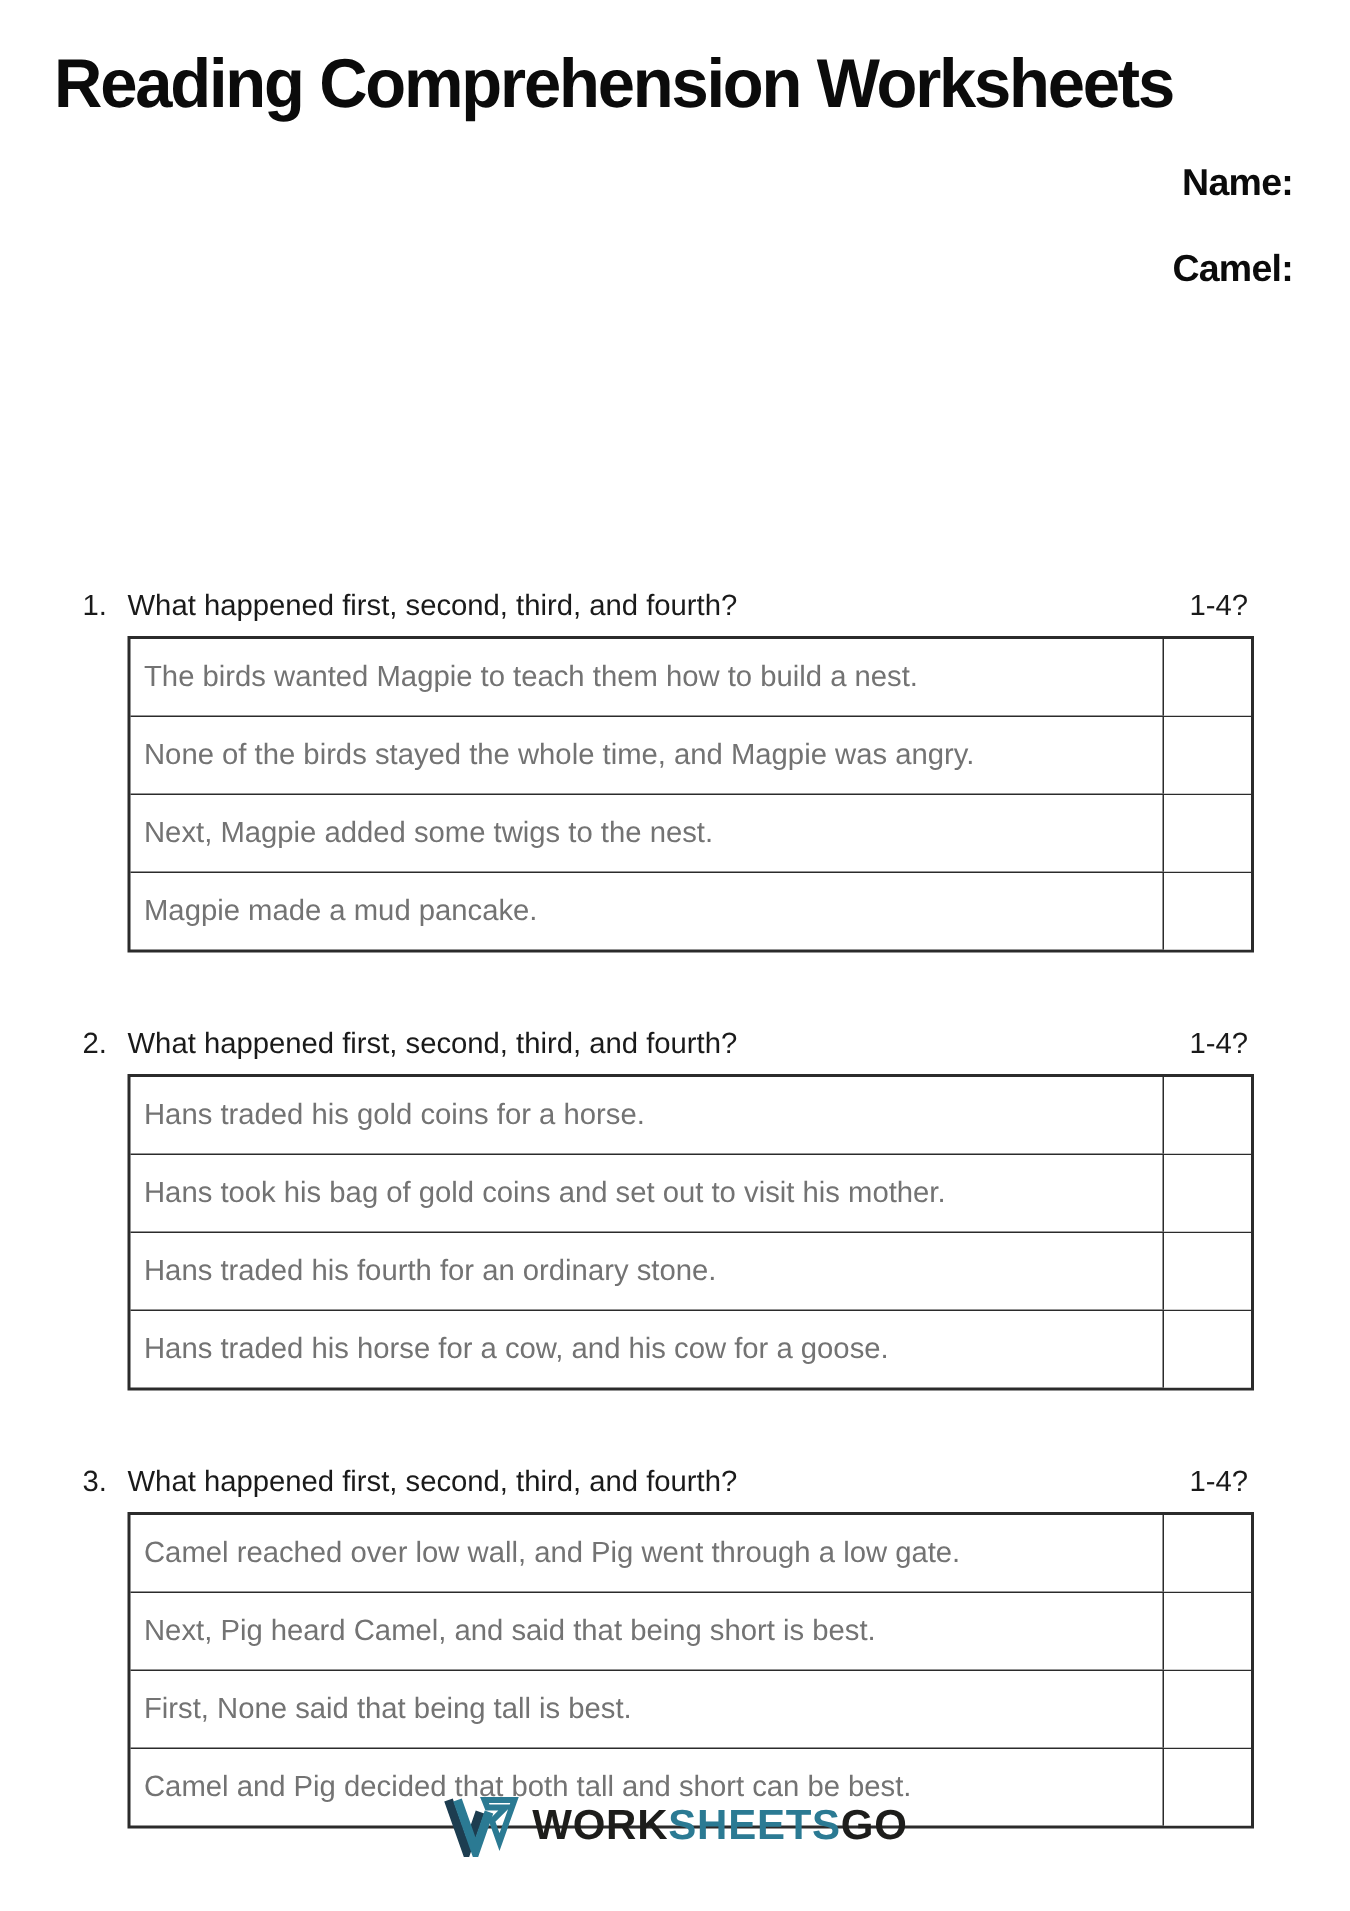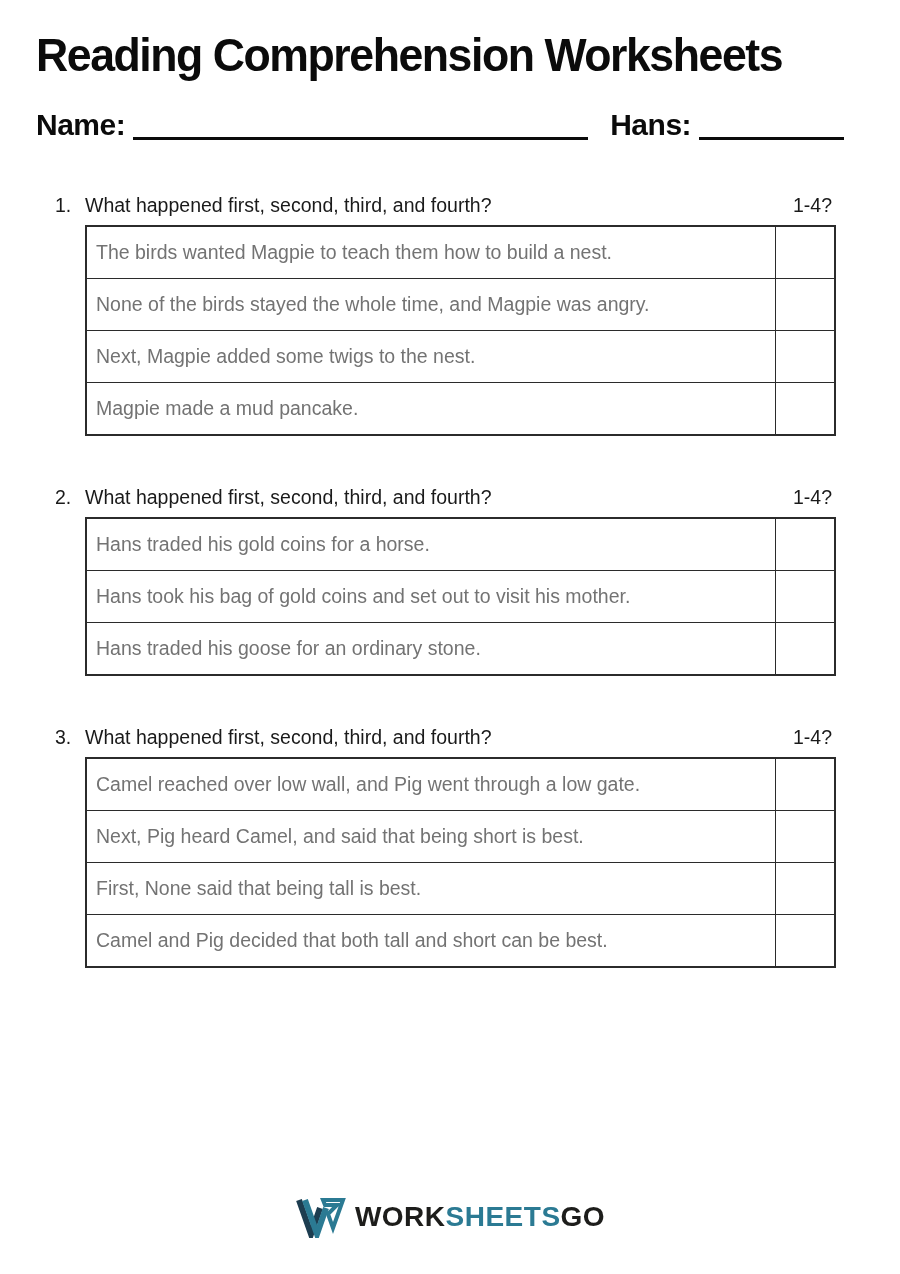--- a/index.html
+++ b/index.html
@@ -23,22 +23,23 @@
     white-space:nowrap;
     transform:scaleX(0.97);
     transform-origin:left center;
     color:#0b0b0b;
   }
 
   
   .name-row {
     display:flex; align-items:flex-end;
     margin:26px 38px 0 36px;
-    font-weight:bold; font-size:30px;
+    font-weight:bold; font-size:25px;
     letter-spacing:-0.5px;
+    flex-direction:column;
   }
   .name-row .label { flex:0 0 auto; color:#0b0b0b; }
   .write-line {
     border-bottom:3px solid #0b0b0b;
     height:26px;
   }
   .line-name { flex:1 1 auto; margin:0 14px 2px 8px; max-width:455px; }
   .line-date { flex:0 0 145px; margin:0 0 2px 8px; }
   .date-label { margin-left:8px; }
 
@@ -103,21 +104,21 @@
 </head>
 <body>
 
 <div class="page">
 
   <h1 class="title">Reading Comprehension Worksheets</h1>
 
   <div class="name-row">
     <span class="label">Name:</span>
     <span class="write-line line-name"></span>
-    <span class="label date-label">Hans:</span>
+    <span class="label date-label">Camel:</span>
     <span class="write-line line-date"></span>
   </div>
 
 
   <div class="question q-first">
     <div class="q-header">
       <span class="q-num">1.</span>
       <span class="q-prompt"><span>What happened </span><span class="it">first, second, third, and fourth</span><span>?</span></span>
       <span class="q-range">1-4?</span>
     </div>
@@ -150,21 +151,25 @@
     <div class="q-table">
       <div class="trow">
         <div class="tcell">Hans traded his gold coins for a horse.</div>
         <div class="tbox"></div>
       </div>
       <div class="trow">
         <div class="tcell">Hans took his bag of gold coins and set out to visit his mother.</div>
         <div class="tbox"></div>
       </div>
       <div class="trow">
-        <div class="tcell">Hans traded his goose for an ordinary stone.</div>
+        <div class="tcell">Hans traded his fourth for an ordinary stone.</div>
+        <div class="tbox"></div>
+      </div>
+      <div class="trow">
+        <div class="tcell">Hans traded his horse for a cow, and his cow for a goose.</div>
         <div class="tbox"></div>
       </div>
     </div>
   </div>
 
   <div class="question">
     <div class="q-header">
       <span class="q-num">3.</span>
       <span class="q-prompt"><span>What happened </span><span class="it">first, second, third, and fourth</span><span>?</span></span>
       <span class="q-range">1-4?</span>

